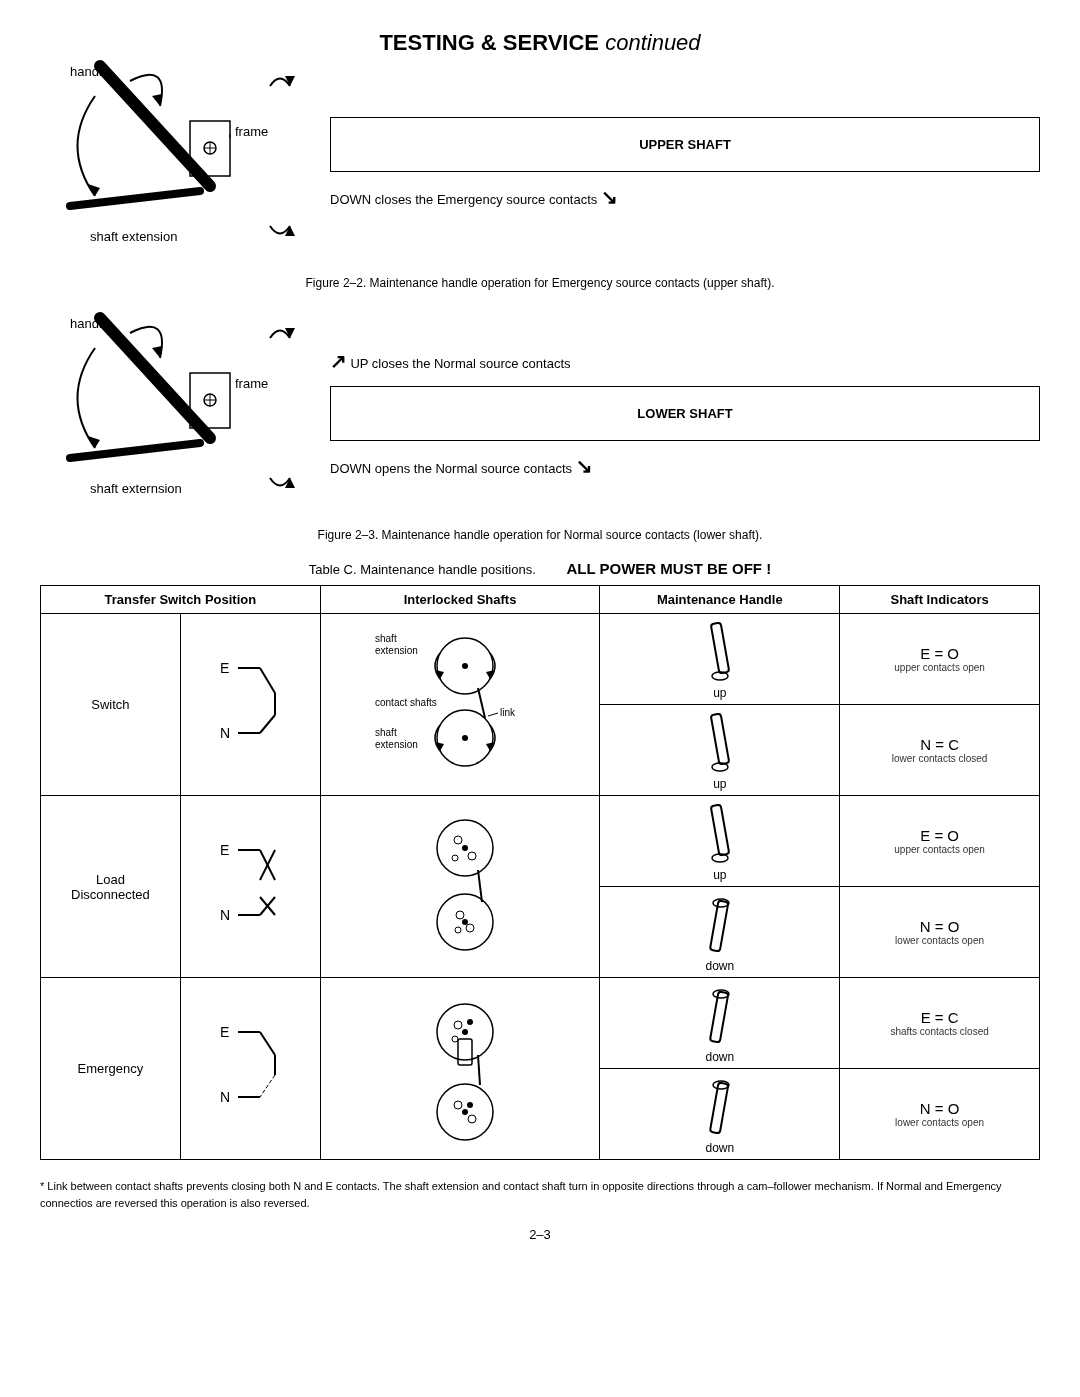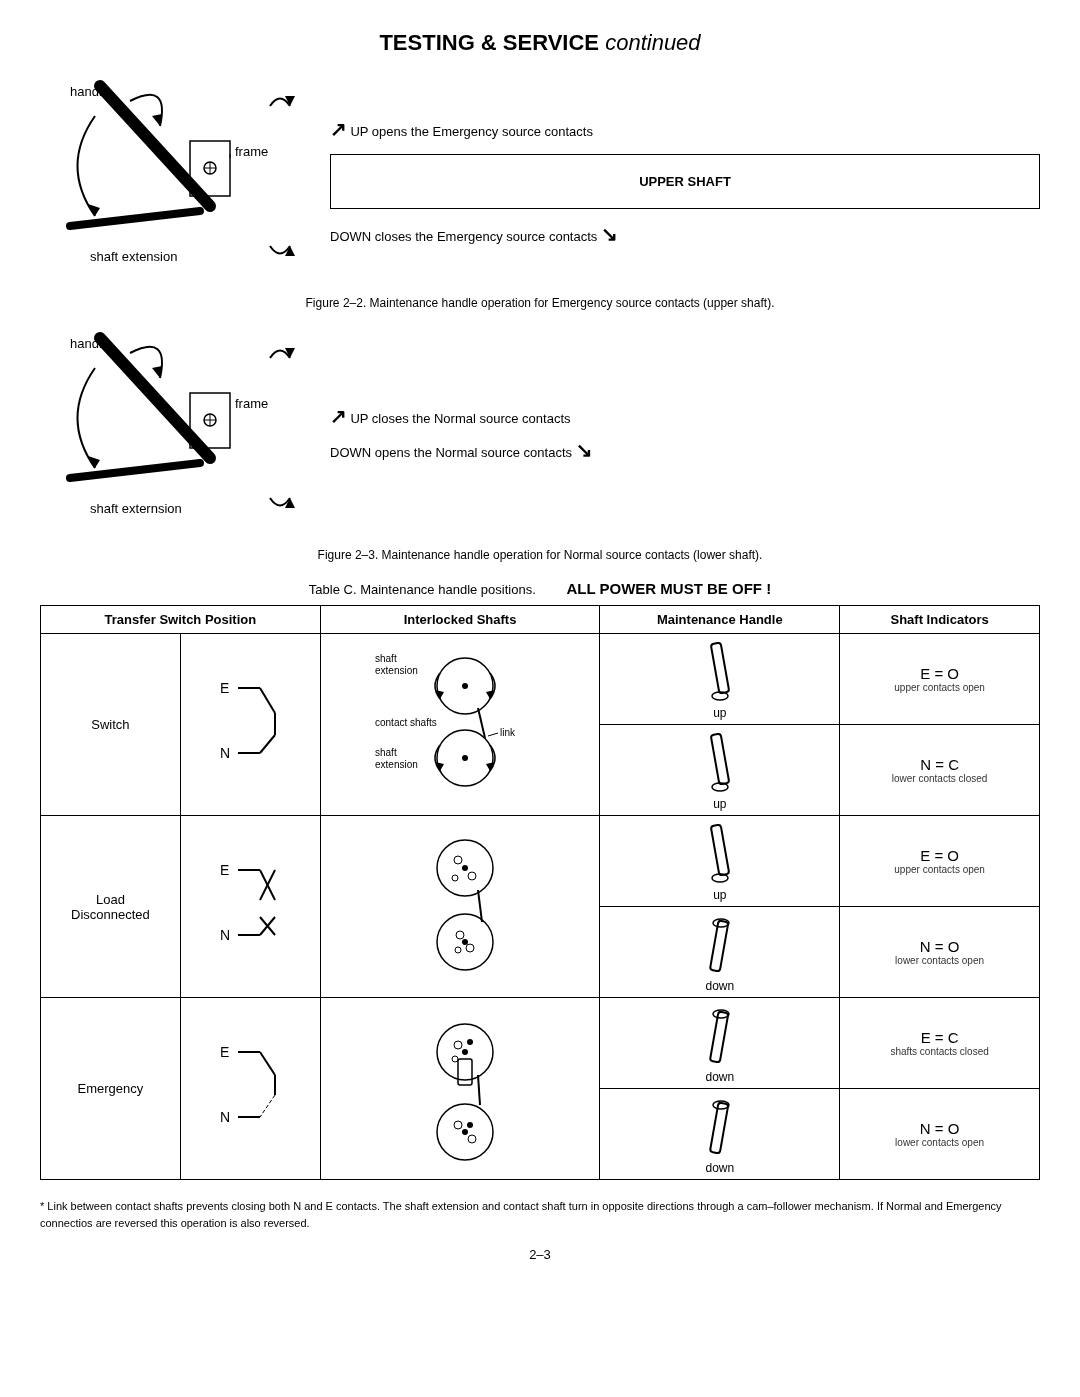--- a/index.html
+++ b/index.html
@@ -9,21 +9,20 @@
       font-size: 13px;
       color: #000;
       width: 1080px;
       min-height: 1397px;
       padding: 30px 40px;
     }
     h1.page-title {
       text-align: center;
       font-size: 22px;
       font-weight: bold;
-      margin-bottom: 20px;
     }
     h1.page-title em {
       font-style: italic;
       font-weight: normal;
     }
 
     
     .figure-section {
       display: flex;
       align-items: center;
@@ -169,23 +168,20 @@
       <path d="M230 170 Q240 185 250 170" fill="none" stroke="#000" stroke-width="2"></path>
       <polygon points="250,170 245,180 255,180" fill="#000"></polygon>
 
       <path d="M55 40 Q20 90 55 140" fill="none" stroke="#000" stroke-width="2"></path>
       <polygon points="55,140 48,128 60,132" fill="#000"></polygon>
       <path d="M90 25 Q130 5 120 50" fill="none" stroke="#000" stroke-width="2"></path>
       <polygon points="120,50 112,40 122,38" fill="#000"></polygon>
     </svg>
   </div>
   <div class="figure-labels">
-    <div class="arrow-text">
-      <span style="font-size:20px; font-weight:bold;">↗</span>&nbsp;<span>UP opens the Emergency source contacts</span>
-    </div>
     <div class="shaft-box">UPPER SHAFT</div>
     <div class="arrow-text">
       <span>DOWN closes the Emergency source contacts</span>&nbsp;<span style="font-size:20px; font-weight:bold;">↘</span>
     </div>
   </div>
 </div>
 <div class="figure-caption">Figure 2–2.  Maintenance handle operation for Emergency source contacts (upper shaft).</div>
 
 <div class="figure-section">
   <div class="figure-drawing">
@@ -213,20 +209,21 @@
       <path d="M55 40 Q20 90 55 140" fill="none" stroke="#000" stroke-width="2"></path>
       <polygon points="55,140 48,128 60,132" fill="#000"></polygon>
       <path d="M90 25 Q130 5 120 50" fill="none" stroke="#000" stroke-width="2"></path>
       <polygon points="120,50 112,40 122,38" fill="#000"></polygon>
     </svg>
   </div>
   <div class="figure-labels">
     <div class="arrow-text">
       <span style="font-size:20px; font-weight:bold;">↗</span>&nbsp;<span>UP closes the Normal source contacts</span>
     </div>
+    <div class="shaft-box">LOWER SHAFT</div>
     <div class="arrow-text">
       <span>DOWN opens the Normal source contacts</span>&nbsp;<span style="font-size:20px; font-weight:bold;">↘</span>
     </div>
   </div>
 </div>
 <div class="figure-caption">Figure 2–3.  Maintenance handle operation for Normal source contacts (lower shaft).</div>
 
 <div class="table-caption">
   <span>Table C.  Maintenance handle positions.</span>
   <strong>ALL POWER MUST BE OFF !</strong>

